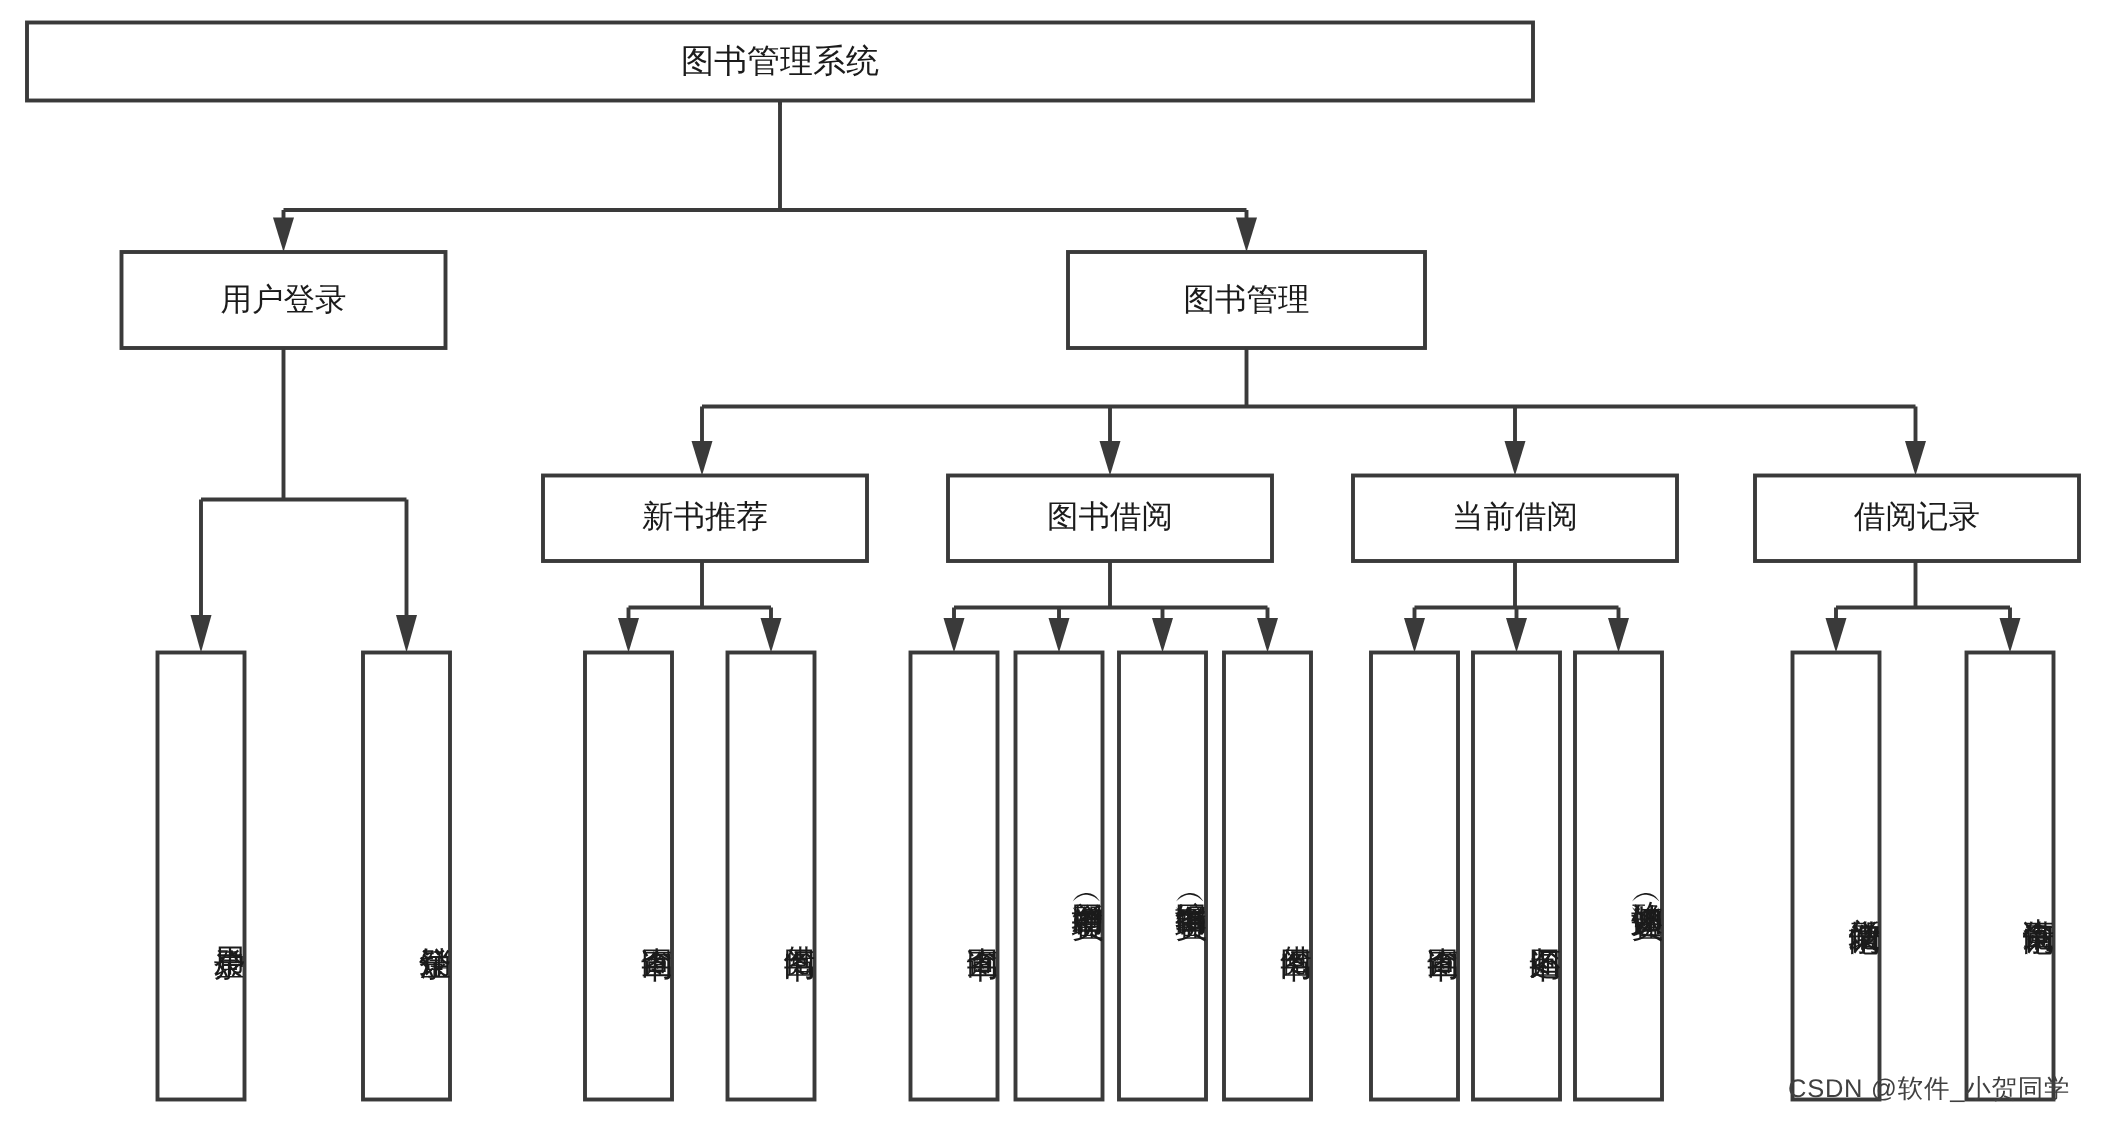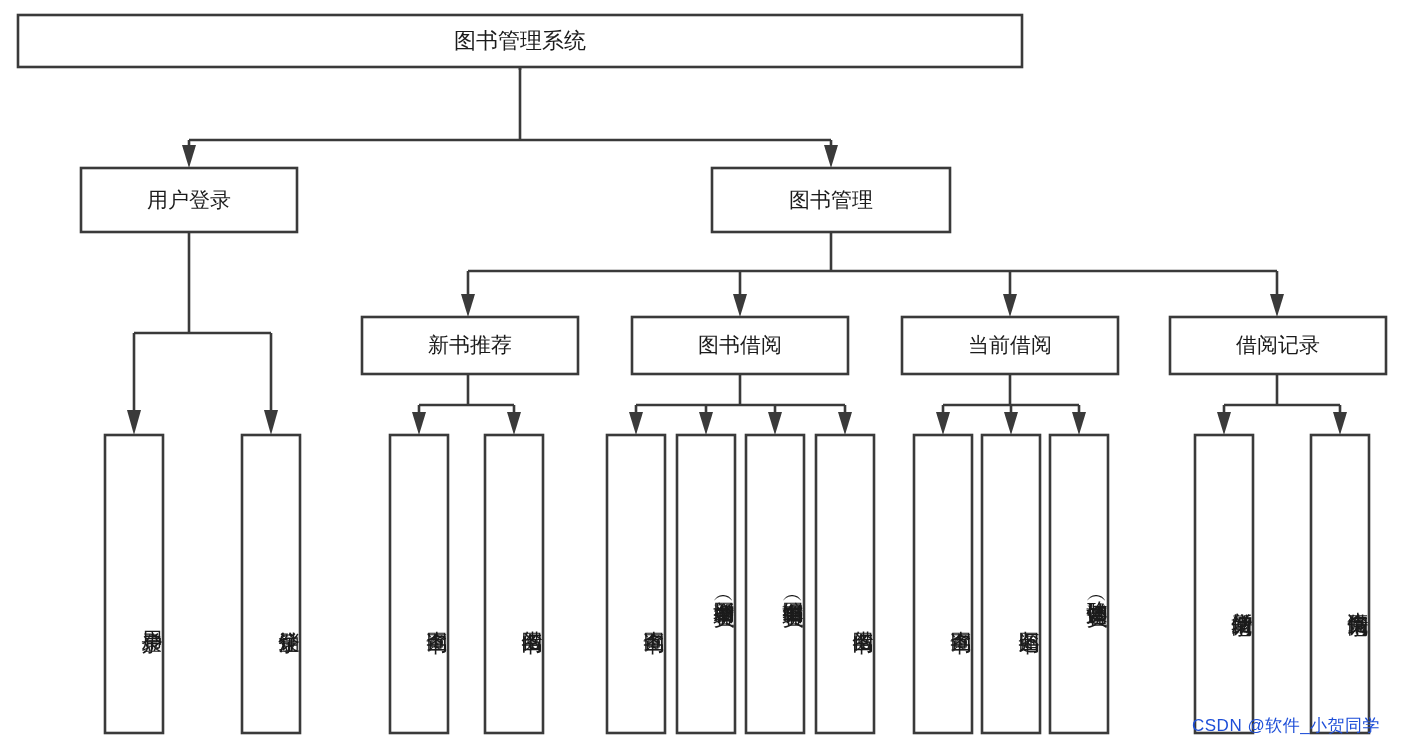--- a/index.html
+++ b/index.html
@@ -32,21 +32,21 @@
     line-height:1.06;
     letter-spacing:1px;
     color:#1b1b1b;
     white-space:nowrap;
     pointer-events:none;
   }
   .watermark{
     position:absolute;
     left:1192px;top:714px;
     font-size:17px;
-    color:#1d4ed8;
+    color:#404040;
     letter-spacing:0.5px;
     white-space:nowrap;
     font-family:"Liberation Sans","DejaVu Sans",sans-serif;
   }
 </style>
 </head>
 <body>
 
 <div id="diagram-root">
 

